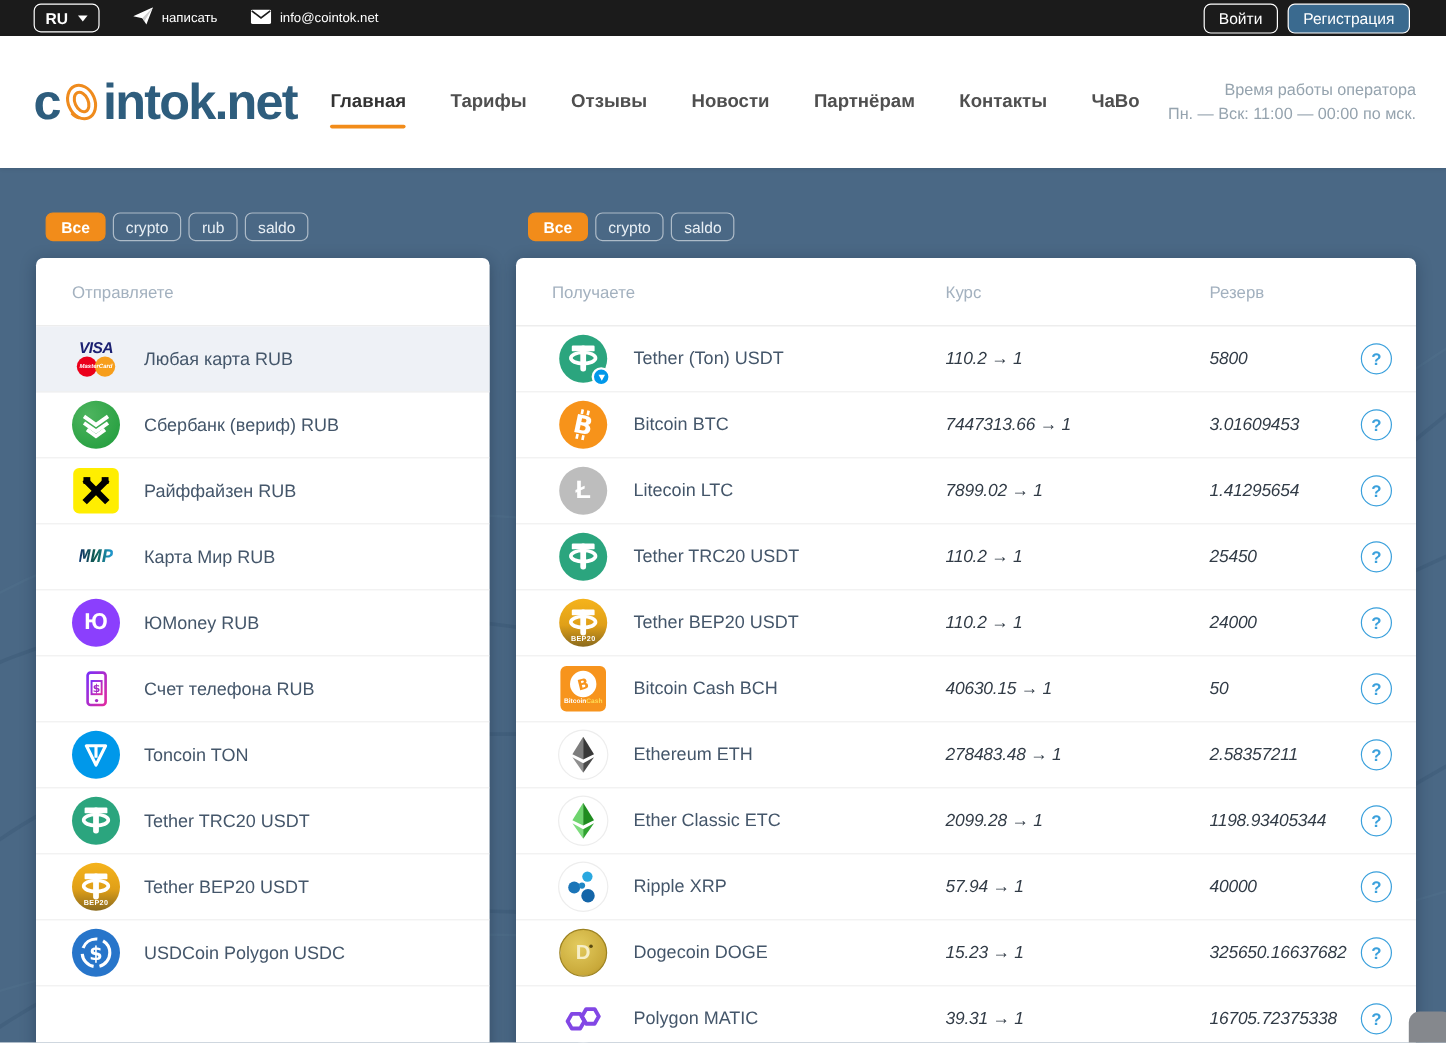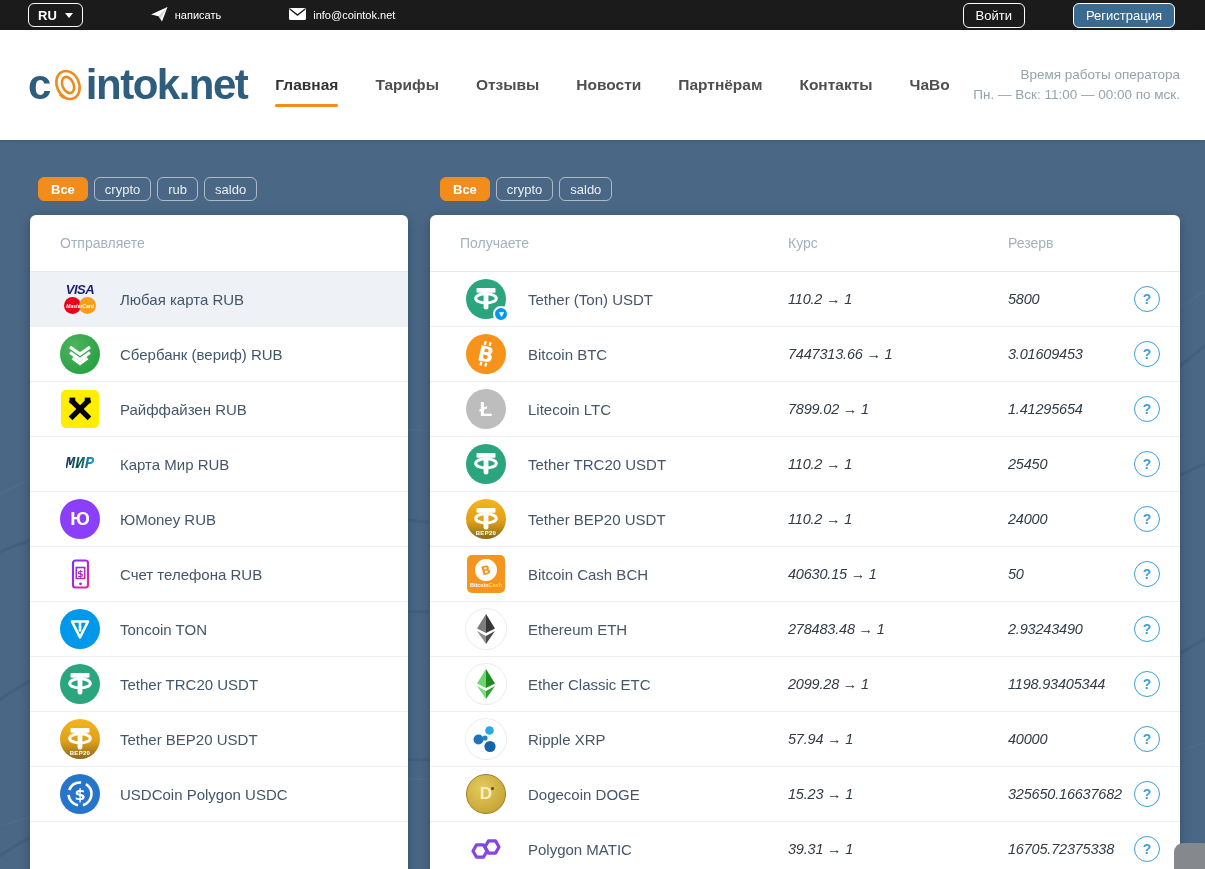--- a/index.html
+++ b/index.html
@@ -1,20 +1,20 @@
 <!DOCTYPE html>
 <html style="--accent: #f28c1a; --brand: #2e5d7d; --register: #3a6a8f; --bg: #4a6885;"><head>
 <meta charset="utf-8">
 <style>
   * { margin:0; padding:0; box-sizing:border-box; }
   body { font-family: "Liberation Sans", sans-serif; }
   .screen { width:1205px; height:869px; overflow:hidden; position:relative; background:#fff; }
 
   
-  .topbar { height:30px; background:#1b1b1b; display:flex; align-items:center; padding:0 30px 0 28px;gap:40px; }
+  .topbar { height:30px; background:#1b1b1b; display:flex; align-items:center; padding:0 30px 0 28px; }
   .lang { display:flex; align-items:center; gap:8px; border:1.5px solid #fff; border-radius:6px;
           color:#fff; font-size:13px; font-weight:600; height:24px; padding:0 9px; cursor:pointer; }
   .caret { width:0; height:0; border-left:4.5px solid transparent; border-right:4.5px solid transparent;
            border-top:5.5px solid #fff; display:inline-block; }
   .tb-link { display:flex; align-items:center; gap:7px; color:#fff; font-size:11px; margin-left:28px;
              text-decoration:none; cursor:pointer; }
   .tb-spacer { flex:1; }
   .btn-login, .btn-register { border:1.5px solid #fff; color:#fff; border-radius:6px; font-size:13px;
              padding:3px 12px; height:25px; cursor:pointer; font-family:inherit; }
   .btn-login { background:transparent; margin-right:8px; }
@@ -433,21 +433,21 @@
                 <svg viewBox="0 0 40 40" width="40" height="40">
                   <polygon points="20,5 11,19.5 20,24" fill="#7d7d7d"></polygon>
                   <polygon points="20,5 29,19.5 20,24" fill="#383838"></polygon>
                   <polygon points="11,22 20,35 20,27" fill="#8f8f8f"></polygon>
                   <polygon points="29,22 20,35 20,27" fill="#4a4a4a"></polygon>
                 </svg>
               </span>
             </span>
             <span class="rname">Ethereum ETH</span>
             <span class="rrate">278483.48 → 1</span>
-            <span class="rres">2.93243490</span>
+            <span class="rres">2.58357211</span>
             <span class="help">?</span>
           </div>
           <div class="rrow">
             <span class="icon-slot">
               <span class="cicon" style="background:#fff;box-shadow:0 0 0 1px #ededed">
                 <svg viewBox="0 0 40 40" width="40" height="40">
                   <polygon points="20,5 11,19.5 20,24" fill="#6ed46e"></polygon>
                   <polygon points="20,5 29,19.5 20,24" fill="#1f8c1f"></polygon>
                   <polygon points="11,22 20,35 20,27" fill="#7ddc7d"></polygon>
                   <polygon points="29,22 20,35 20,27" fill="#2fa32f"></polygon>

